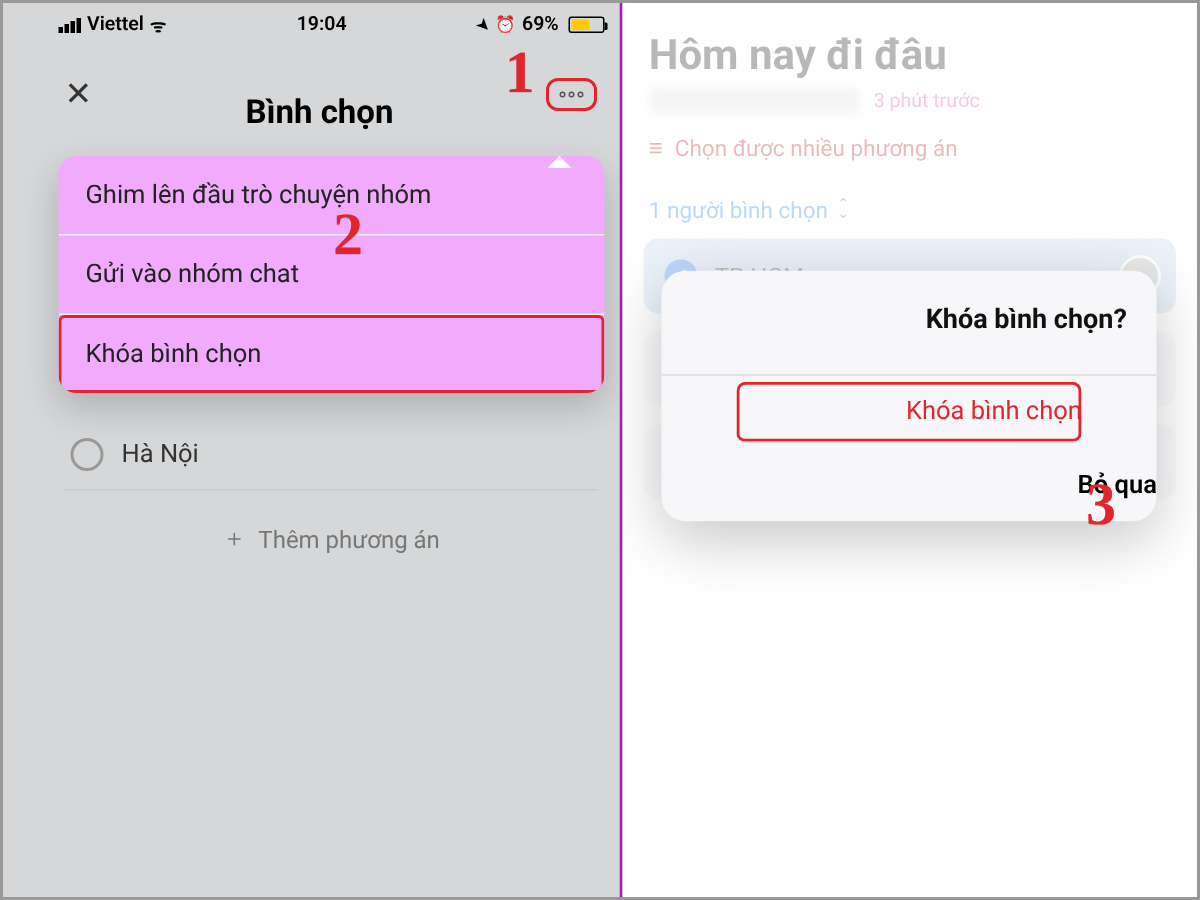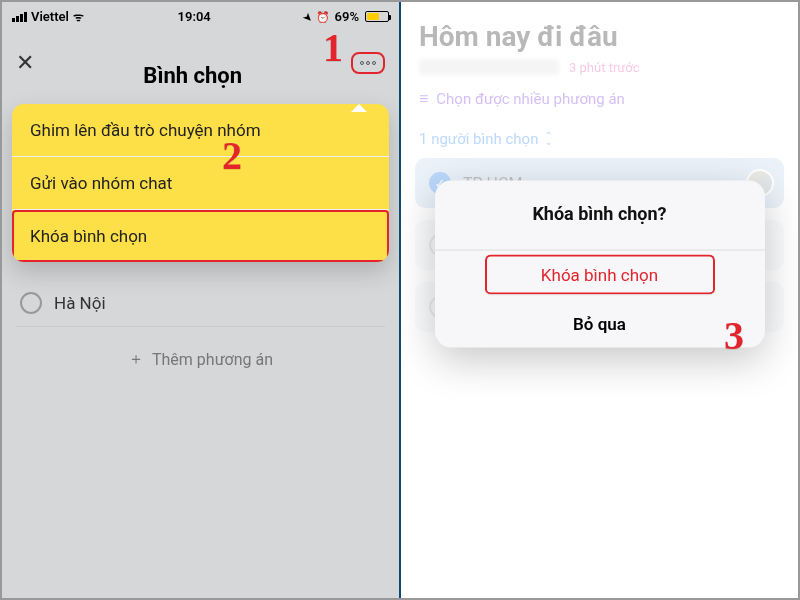--- a/index.html
+++ b/index.html
@@ -15,21 +15,21 @@
     height: 600px;
     border: 2px solid #999;
     display: flex;
     position: relative;
   }
   .pane {
     flex: 1;
     position: relative;
     overflow: hidden;
   }
-  .pane-left { border-right: 2px solid #0c4a6e; }
+  .pane-left { border-right: 2px solid #a21caf; padding-left: 27px; }
 
   
   .left-bg {
     position: absolute; inset: 0;
     background: #f3f4f6;
     filter: brightness(0.88);
   }
   .status-bar {
     display: flex; align-items: center; justify-content: space-between;
     padding: 6px 10px 2px;
@@ -65,21 +65,21 @@
   .close-x { font-size:22px; font-weight:300; color:#333; }
   .more-dots {
     width:34px; height:22px; border:2px solid #e2252d; border-radius:8px;
     display:flex; align-items:center; justify-content:center;
   }
   .dot { width:4px; height:4px; border-radius:50%; border:1px solid #555; margin:0 1px; }
 
   .popup-menu {
     position: relative; z-index:3;
     margin: 4px 10px 0;
-    background:#fde047; border-radius:12px;
+    background:#f0abfc; border-radius:12px;
     box-shadow: 0 10px 24px rgba(0,0,0,0.18);
     overflow:hidden;
   }
   .popup-menu::after{
     content:""; position:absolute; top:-8px; right:22px;
     border:8px solid transparent; border-bottom-color:#fff;
   }
   .menu-item {
     padding: 16px 18px; font-size:17px; color:#222;
     border-bottom:1px solid #eee;
@@ -108,21 +108,21 @@
   .right-bg { position:absolute; inset:0; background:#fff; }
   .r-header { padding: 18px 18px 4px; }
   .r-title { font-size:28px; font-weight:700; color:#111; }
   .r-sub { display:flex; align-items:center; gap:10px; margin-top:6px; }
   .r-name-blur {
     width:140px; height:16px; background:#ddd; border-radius:3px;
     filter: blur(2px);
   }
   .r-time { font-size:13px; color:#ec4899; }
   .r-multi { display:flex; align-items:center; gap:8px; margin-top:14px;
-    color:#6d28d9; font-size:15px; }
+    color:#b91c1c; font-size:15px; }
   .list-icon::before { content:"≡"; font-size:16px; }
   .r-voters {
     margin: 18px 18px 10px; color:#1d7cf2; font-size:15px;
     display:flex; align-items:center; gap:6px;
   }
   .updown::before { content:"⌃"; font-size:10px; display:block; line-height:6px; }
   .updown::after  { content:"⌄"; font-size:10px; display:block; line-height:6px; }
 
   .vote-option {
     margin: 0 14px 12px; padding: 14px 14px;
@@ -143,21 +143,21 @@
     border:2px solid #fff;
   }
 
   .r-overlay {
     position:absolute; inset:0; background:rgba(255,255,255,0.7);
   }
   .dialog {
     position:absolute; left:50%; top:44%; transform:translate(-50%,-50%);
     width: 330px; background:#f7f7f9; border-radius:16px;
     box-shadow: 0 12px 40px rgba(0,0,0,0.22);
-    overflow:hidden; text-align:center;
+    overflow:hidden; text-align:right;
   }
   .dialog-body { padding: 22px 20px 18px; }
   .dialog-title { font-size:18px; font-weight:700; color:#111; margin-bottom:8px;}
   .dialog-msg { font-size:14.5px; color:#555; line-height:1.45; }
   .dialog-actions { border-top:1px solid #ddd; }
   .dialog-btn {
     padding:14px 0; font-size:17px;
   }
   .dialog-btn.danger {
     color:#e2252d; border-bottom:1px solid #ddd;

